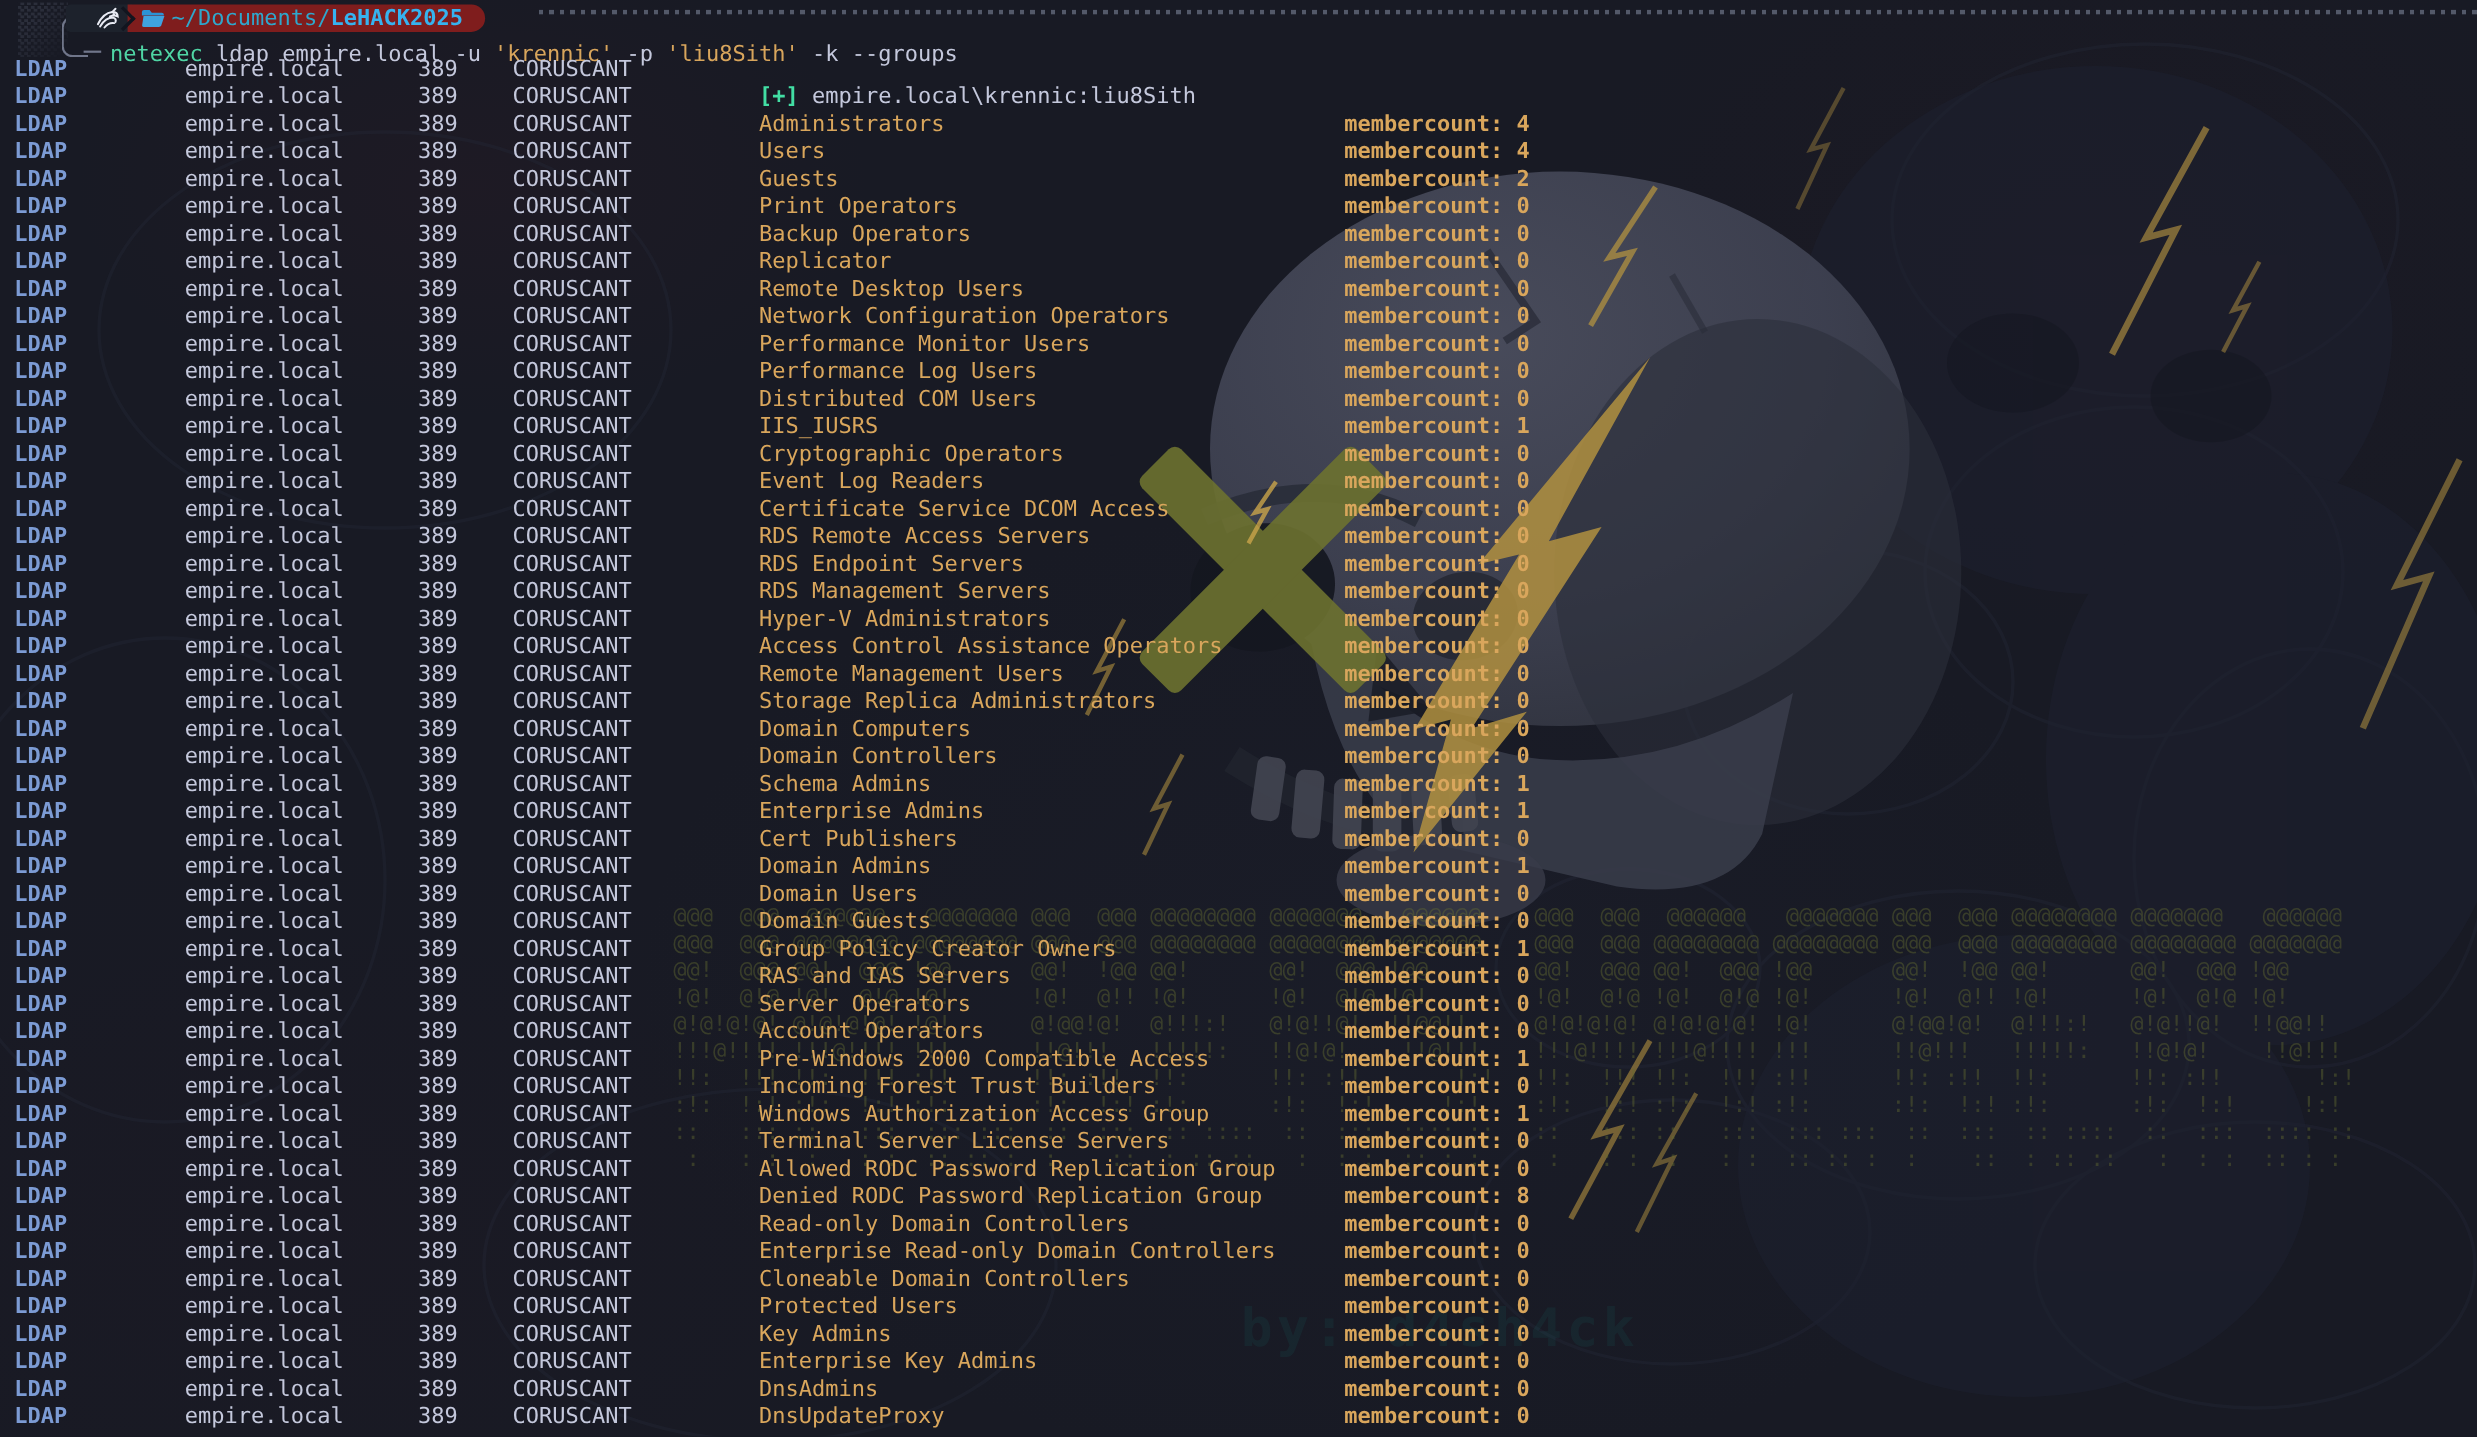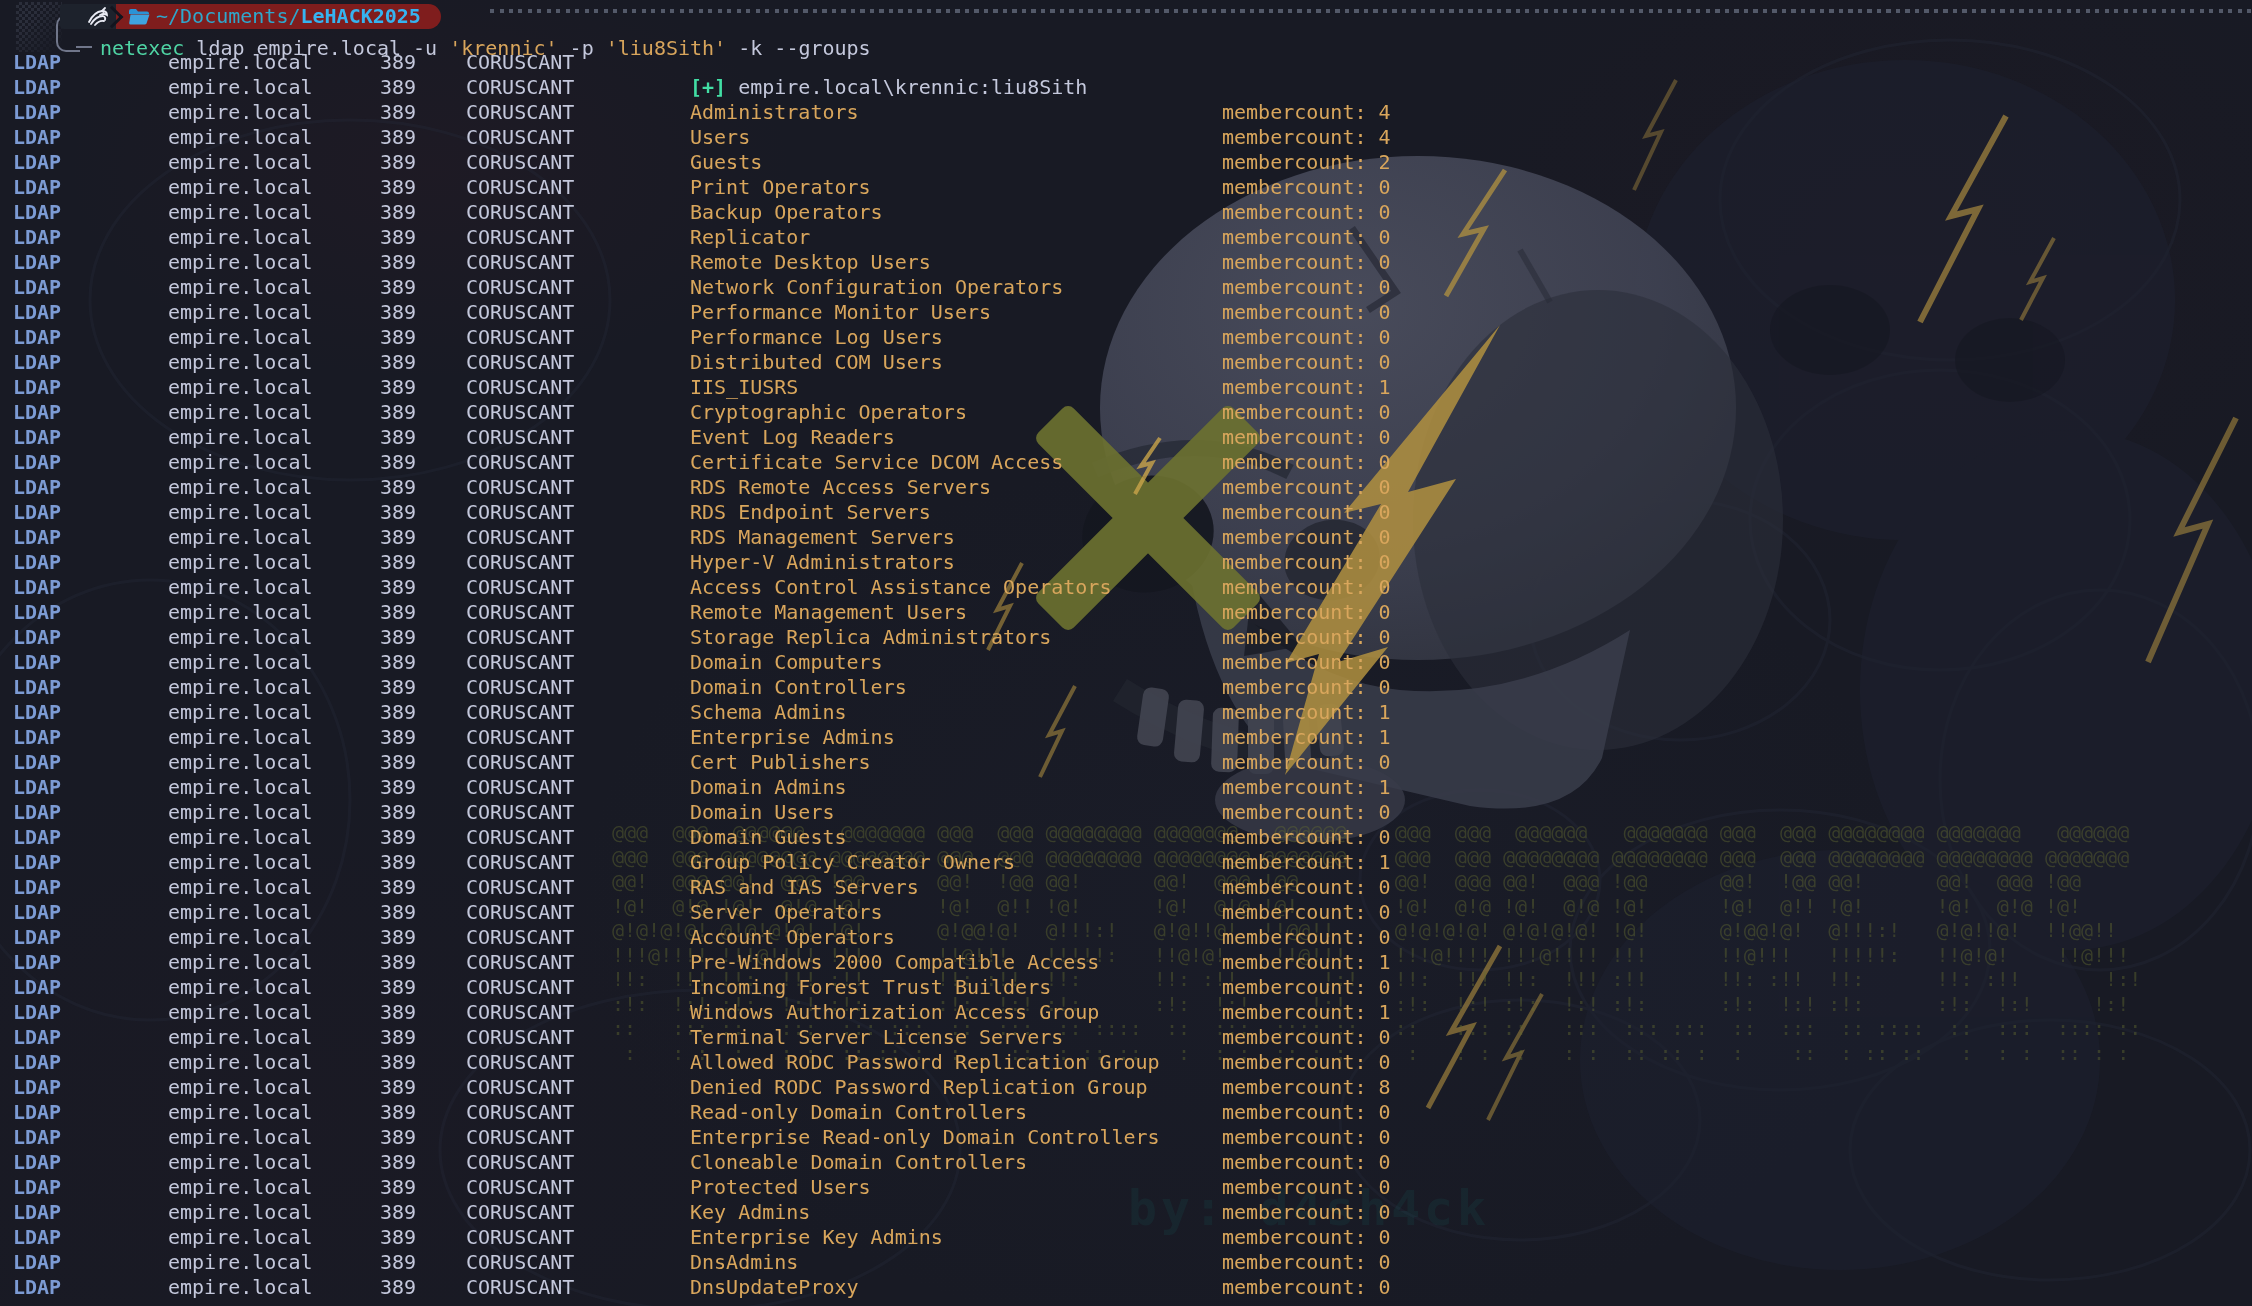--- a/index.html
+++ b/index.html
@@ -52,21 +52,21 @@
   .row .c{position:absolute;top:0;}
   .proto{left:13px;color:#7c9bd4;font-weight:bold;}
   .host{left:168px;}
   .port{left:380px;}
   .hostname{left:466px;}
   .msg{left:690px;}
   .tag{font-weight:bold;}
   .tag.info{color:#4aa0ee;}
   .tag.success{color:#42dea4;}
   .group{left:690px;color:#d9a65c;font-weight:normal;}
-  .member{left:1222px;color:#d9a65c;font-weight:normal;}
+  .member{left:1222px;color:#d9a65c;font-weight:bold;}
   b{font-weight:bold;}
 </style>
 </head>
 <body>
 
 <svg id="wallpaper" class="abs" width="2252" height="1306" viewBox="0 0 2252 1306" aria-hidden="true">
   <defs>
     <radialGradient id="sk" cx="40%" cy="30%" r="80%">
       <stop offset="0%" stop-color="#4c4f5f"></stop>
       <stop offset="60%" stop-color="#3f4252"></stop>

